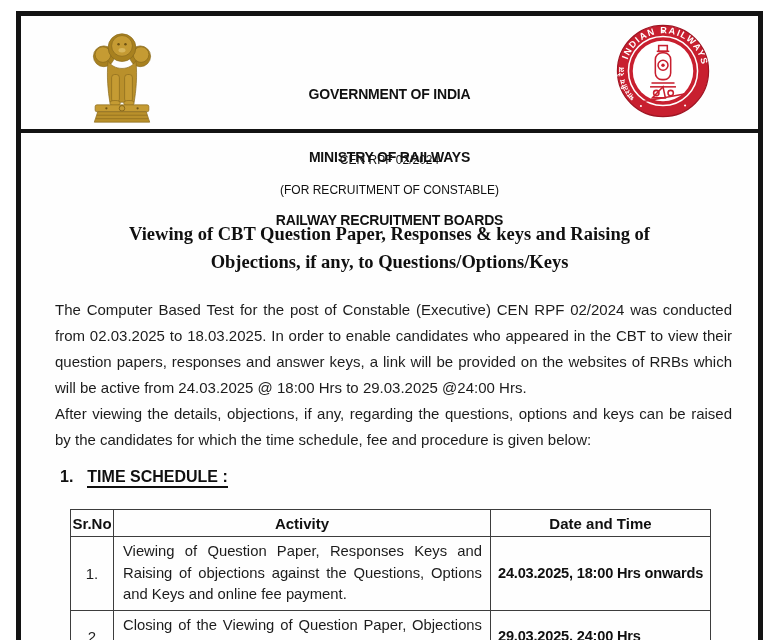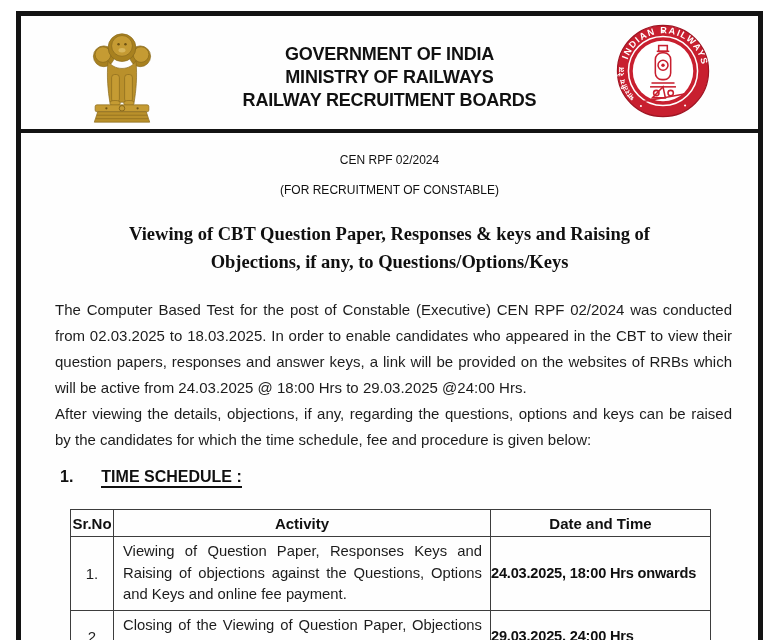--- a/index.html
+++ b/index.html
@@ -7,45 +7,45 @@
              font-family:"Liberation Sans", sans-serif; color:#171717; }
   .page{
     position:absolute; left:16px; top:11px; width:747px; height:660px;
     border:5px solid #131313; border-bottom:none; background:#fefefe;
   }
   
   .header-band{ position:relative; height:117px; border-bottom:4px solid #131313; }
   .emblem{ position:absolute; left:62px; top:9px; }
   .rail-logo{ position:absolute; left:594px; top:7px; }
   .org-lines{ text-align:center; padding-top:27px; }
-  .org-line{ font-size:18px; font-weight:700; line-height:23px; letter-spacing:-0.2px; color:#111; }
+  .org-line{ font-size:14px; font-weight:700; line-height:23px; letter-spacing:-0.2px; color:#111;margin-top:40px; }
   
   .cen-block{ margin-top:12px; text-align:center; }
   .cen-line{ font-size:12px; font-weight:400; line-height:30px; color:#101010; }
   .main-title{ margin-top:15px; text-align:center;font-family:Liberation Serif, serif; }
   .title-line{ font-size:18.5px; font-weight:700; line-height:28px; color:#101010; }
   
   .para{ margin:0 26px 0 34px; font-size:15px; line-height:26px;
          text-align:justify; color:#1c1c1c; }
   .para1{ margin-top:21px; }
   .para2{ }
   
   .section-head{ margin:15px 0 0 39px; font-size:16px; font-weight:700; color:#101010; }
   .section-num{ margin-right:14px; }
-  .section-title{ border-bottom:2px solid #101010; padding-bottom:1px;margin-left:14px; }
+  .section-title{ border-bottom:2px solid #101010; padding-bottom:1px; }
   
   table.schedule{ margin:23px 0 0 49px; border-collapse:collapse; width:640px;
                   table-layout:fixed; }
   table.schedule td, table.schedule th{ border:1.5px solid #3d3d3d; vertical-align:middle; }
   col.c-sr{ width:43px; } col.c-act{ width:377px; } col.c-dt{ width:220px; }
   th.hcell{ font-size:15px; font-weight:700; height:27px; text-align:center; color:#101010; }
   td.sr-cell{ font-size:15px; text-align:center; color:#1c1c1c; }
   td.act-cell{ font-size:14.8px; line-height:21.5px; padding:4px 8px 4px 9px;
                text-align:justify; color:#1c1c1c;margin-top:12px; }
-  td.dt-cell{ font-size:14.6px; font-weight:700; letter-spacing:-0.2px;
+  td.dt-cell{ font-size:14.6px; font-weight:700; padding-left:7px; letter-spacing:-0.2px;
               color:#101010; }
   tr.row1{ height:65px; } tr.row2{ height:44px; }
 </style>
 </head>
 <body>
 
 <div class="page">
 
   <div class="header-band">
 

